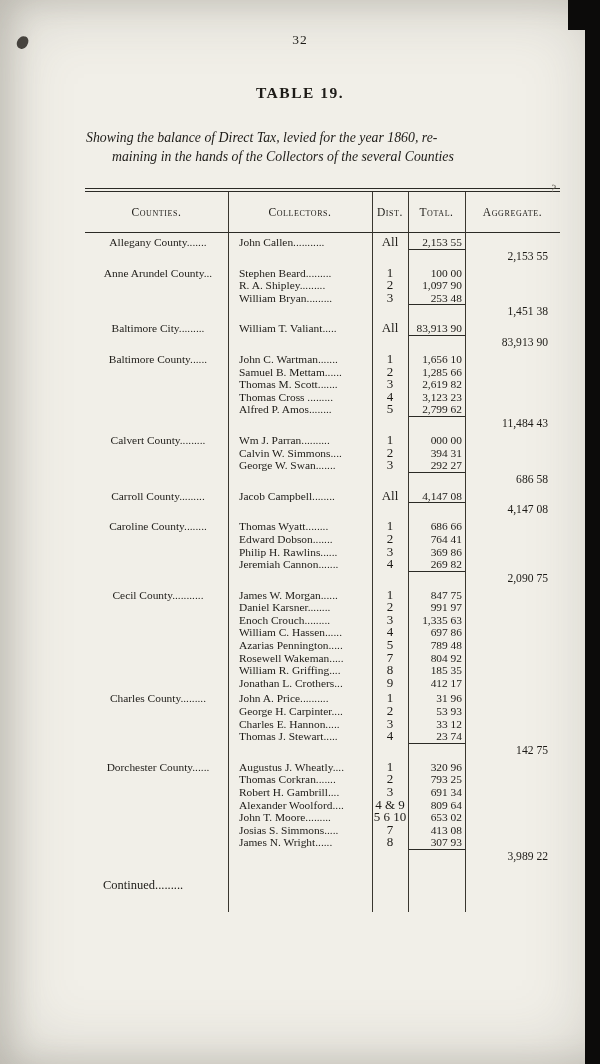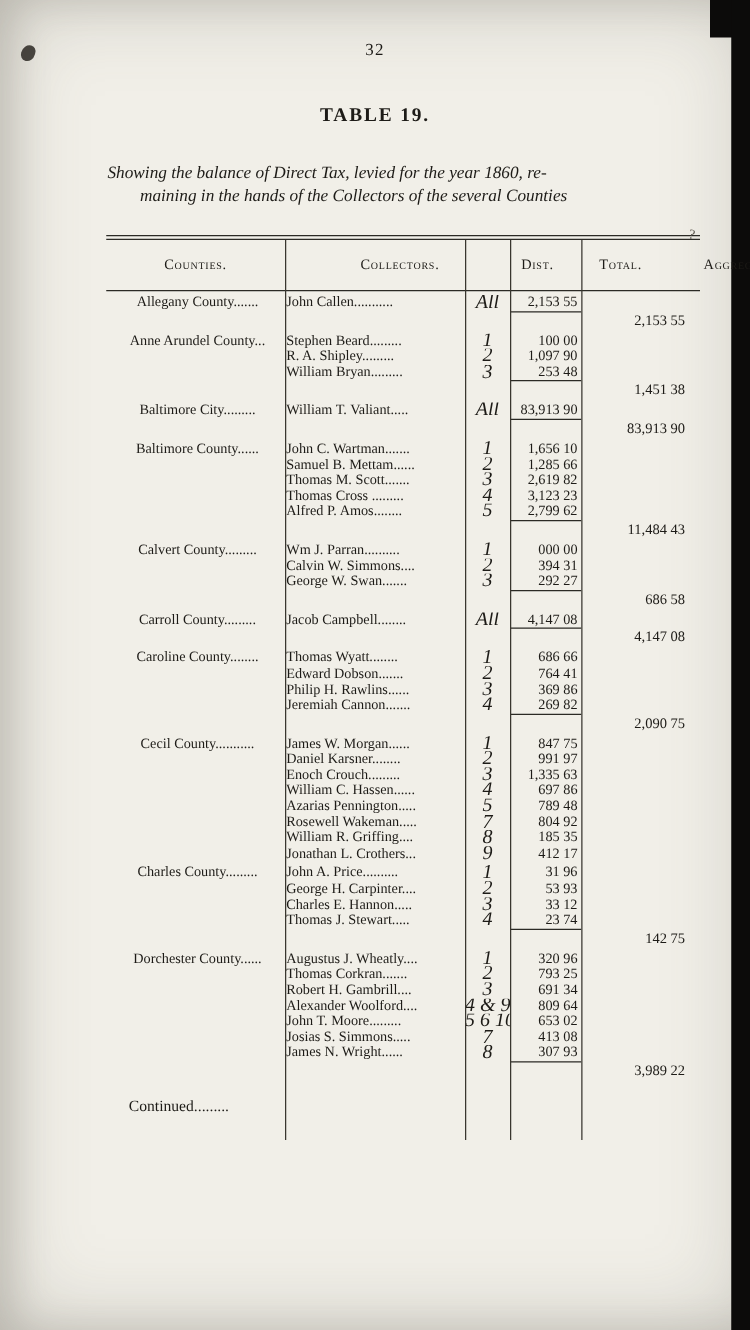--- a/index.html
+++ b/index.html
@@ -22,31 +22,31 @@
   .cap-line { padding-left:26px; }
   .cap-line.first { padding-left:0;margin-top:16px; }
 
   .table-wrap { margin:22px 0 0 85px; width:475px; }
   .double-rule { height:4px; border-top:1.5px solid #2b2a25; border-bottom:1px solid #2b2a25; }
   .table-inner { position:relative; }
   .vline { position:absolute; top:0; bottom:0; width:1px; background:#39362f; }
   .v1 { left:143px; } .v2 { left:287px; } .v3 { left:323px; } .v4 { left:380px; }
 
   .t-row { display:grid; grid-template-columns:143px 144px 36px 57px 95px; }
-  .header-row { height:40px; align-items:center;gap:20px; }
+  .header-row { height:40px; align-items:center; }
   .hcell { text-align:center; font-variant:small-caps; font-size:11.5px; letter-spacing:.6px; }
   .header-rule { height:1px; background:#2b2a25; }
 
   .body-row { height:12.6px; line-height:12.6px; font-size:11.4px; white-space:nowrap; }
   .group-start { margin-top:3px; }
   .agg-row { height:15px; line-height:15px; font-size:11.6px; margin-bottom:2px; white-space:nowrap; }
 
   .c-county { padding-left:3px; overflow:hidden;text-align:center; }
-  .c-coll   { padding-left:1px; overflow:hidden; }
-  .c-dist   { text-align:center; font-size:16px; overflow:hidden;font-style:italic; }
+  .c-coll   { padding-left:11px; overflow:hidden; }
+  .c-dist   { text-align:center; font-size:13px; overflow:hidden; }
   .c-total  { text-align:right; padding-right:3px; overflow:hidden; }
   .c-agg    { text-align:right; padding-right:12px; overflow:hidden; }
   .sumline  { border-top:1px solid #2b2a25; }
 
   .footer-row { height:46px; padding:12px 0 0 18px; font-size:12.5px; }
 </style>
 </head>
 <body>
 
 <div class="page">

